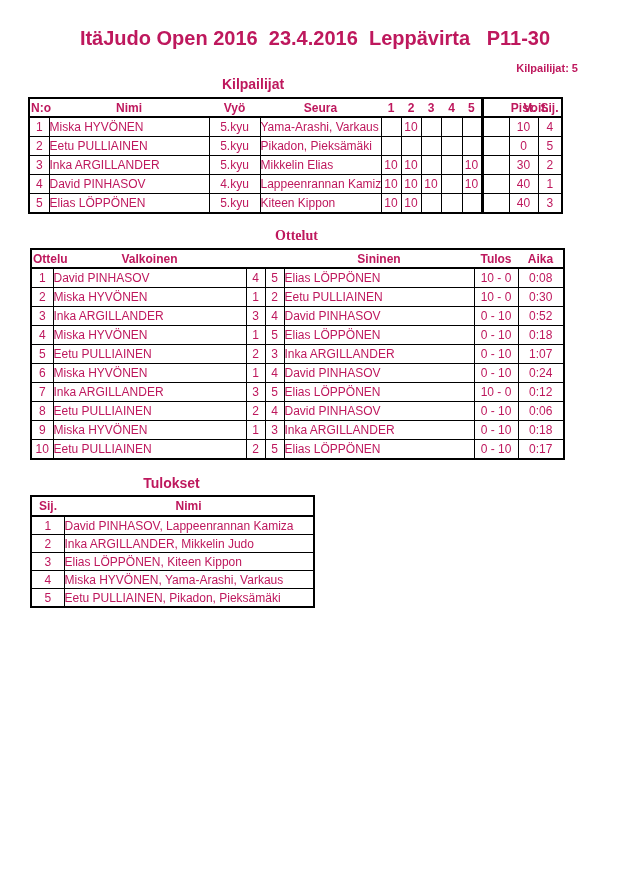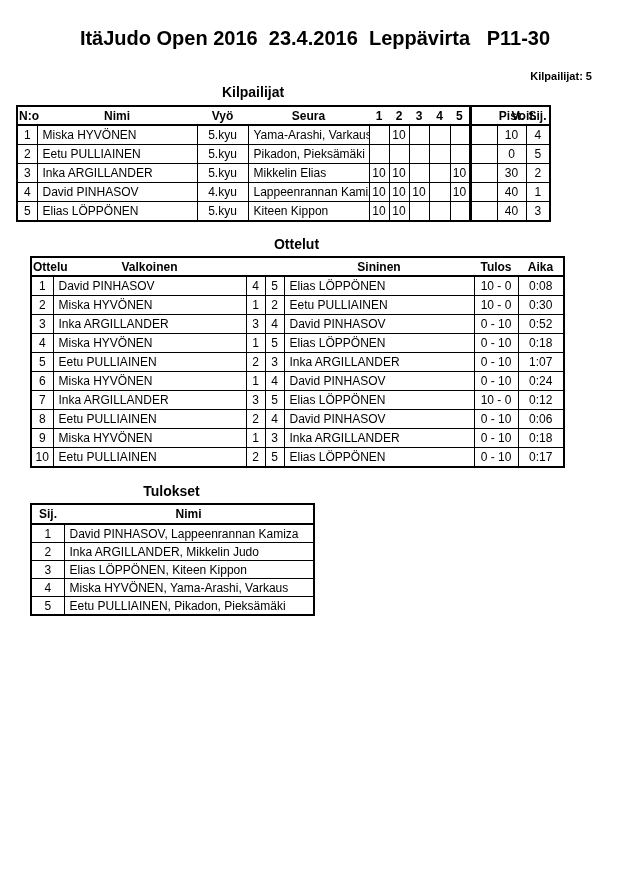--- a/index.html
+++ b/index.html
@@ -1,51 +1,51 @@
 <!DOCTYPE html>
 <html><head>
 <meta charset="utf-8">
 <style>
   html,body { margin:0; padding:0; background:#fff; }
   .page {
     position:relative;
     width:630px; height:891px;
-    background:#fff; color:#000000;
+    background:#fff; color:#be185d;
     font-family:"Liberation Sans", sans-serif;
     overflow:hidden;
   }
   .title {
     padding-top:27px;
     text-align:center;
     font-size:20px;
     font-weight:bold;
     white-space:pre;
   }
   .count {
-    margin-top:20px;
-    padding-right:38px;
+    margin-top:12px;
+    padding-right:52px;
     text-align:right;
     font-size:11px;
     font-weight:bold;
   }
   .sec-heading {
     font-size:14px;
     font-weight:bold;
     text-align:center;
   }
   #h-kilpailijat { width:450px; margin:2px 0 5px 28px; }
-  #h-ottelut     { width:533px; margin:14px 0 4px 30px; }
+  #h-ottelut     { width:533px; margin:14px 0 4px 30px;font-family:Liberation Serif, serif; }
   #h-tulokset    { width:283px; margin:15px 0 4px 30px; }
 
   table {
     border-collapse:collapse;
     table-layout:fixed;
     border:2px solid #000;
   }
-  #competitors-table { width:533px; margin-left:16px;border-radius:13px; }
+  #competitors-table { width:533px; margin-left:28px;border-radius:13px; }
   #matches-table     { width:533px; margin-left:30px; }
   #results-table     { width:283px; margin-left:30px; }
 
   th {
     border:none;
     border-bottom:2px solid #000;
     font-size:12px;
     font-weight:bold;
     padding:0;
     height:17px;
@@ -60,21 +60,21 @@
     height:18px;
     white-space:nowrap;
     overflow:hidden;
     text-align:center;
     vertical-align:middle;
   }
   #results-table th { height:18px; }
   #results-table td { height:17px; }
 
   th.first { text-align:left; padding-left:1px; }
-  td.left, th.left { text-align:left; padding-left:5px; }
+  td.left, th.left { text-align:left; }
   .sep { border-left:3px solid #000 !important;padding-left:40px; }
 </style>
 </head>
 <body>
 
 <div class="page">
 
   <div class="title">ItäJudo Open 2016  23.4.2016  Leppävirta   P11-30</div>
   <div class="count">Kilpailijat: 5</div>
 

